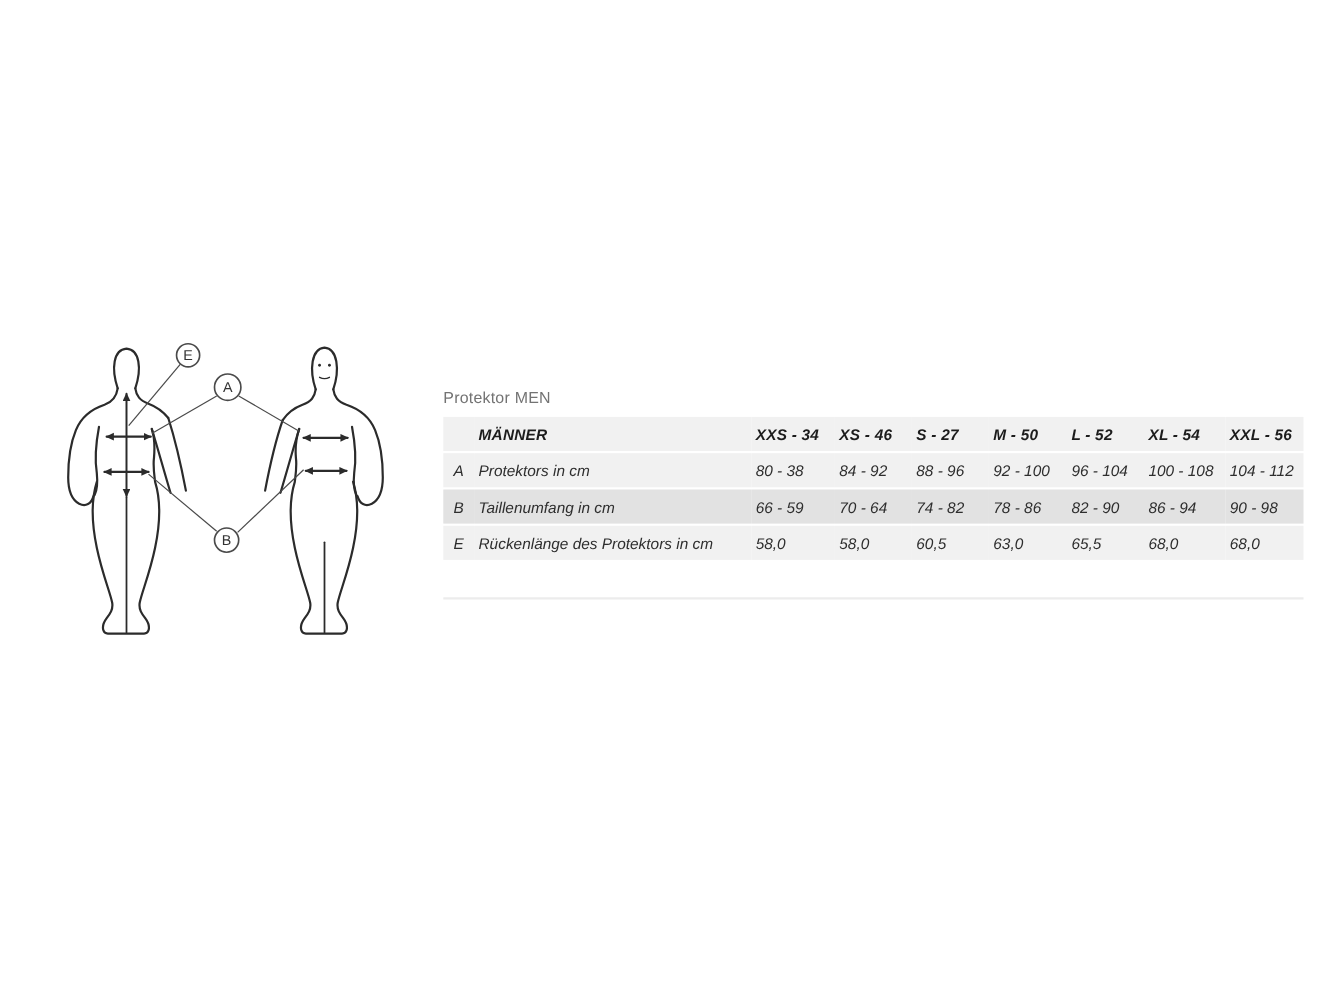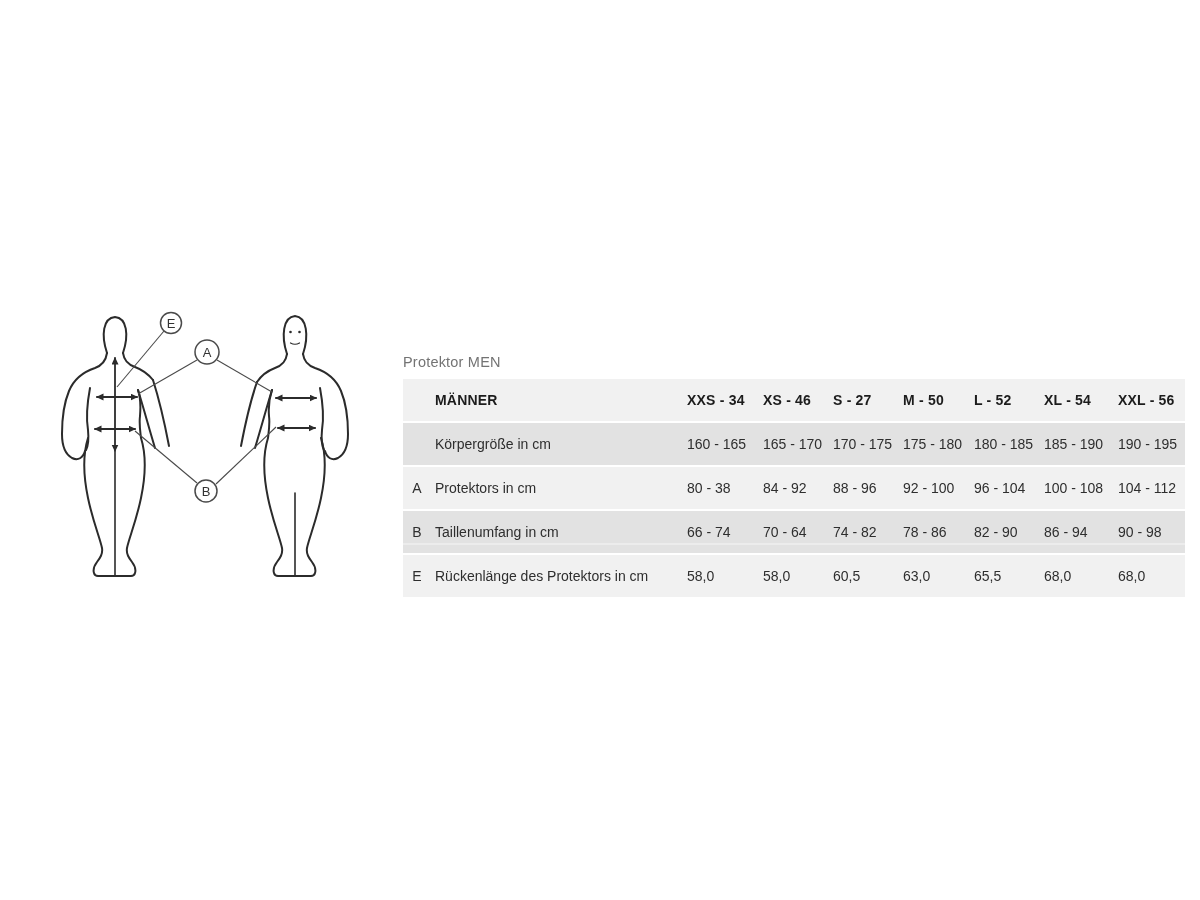--- a/index.html
+++ b/index.html
@@ -21,23 +21,23 @@
   }
 
   
   .size-table{
     position:absolute;left:403px;top:377px;width:782px;
     border-collapse:separate;border-spacing:0 2px;
     table-layout:fixed;
     font-size:14px;color:#2e2e2e;
   }
   .size-table td,.size-table th{
-    height:42px;padding:0 2px 0 4px;
+    height:31px;padding:0 2px 0 4px;
     vertical-align:middle;text-align:left;
-    white-space:nowrap;overflow:hidden;
+    white-space:nowrap;overflow:hidden;font-style:italic;
   }
   .size-table .c-letter{text-align:center;padding:0;}
   .size-table tr.stripe-light td,.size-table tr.stripe-light th{background:#f1f1f1;}
   .size-table tr.stripe-dark td,.size-table tr.stripe-dark th{background:#e2e2e2;}
   .size-table th{font-weight:bold;color:#1c1c1c;letter-spacing:.2px;}
   .table-footer-line{
     position:absolute;left:403px;top:543px;width:782px;height:2px;
     background:#ececec;
   }
 </style>
@@ -140,46 +140,35 @@
         <th>XXS - 34</th>
         <th>XS - 46</th>
         <th>S - 27</th>
         <th>M - 50</th>
         <th>L - 52</th>
         <th>XL - 54</th>
         <th>XXL - 56</th>
       </tr>
     </thead>
     <tbody>
-      <tr class="stripe-dark">
-        <td class="c-letter"></td>
-        <td>Körpergröße in cm</td>
-        <td>160 - 165</td>
-        <td>165 - 170</td>
-        <td>170 - 175</td>
-        <td>175 - 180</td>
-        <td>180 - 185</td>
-        <td>185 - 190</td>
-        <td>190 - 195</td>
-      </tr>
       <tr class="stripe-light">
         <td class="c-letter">A</td>
         <td>Protektors in cm</td>
         <td>80 - 38</td>
         <td>84 - 92</td>
         <td>88 - 96</td>
         <td>92 - 100</td>
         <td>96 - 104</td>
         <td>100 - 108</td>
         <td>104 - 112</td>
       </tr>
       <tr class="stripe-dark">
         <td class="c-letter">B</td>
         <td>Taillenumfang in cm</td>
-        <td>66 - 74</td>
+        <td>66 - 59</td>
         <td>70 - 64</td>
         <td>74 - 82</td>
         <td>78 - 86</td>
         <td>82 - 90</td>
         <td>86 - 94</td>
         <td>90 - 98</td>
       </tr>
       <tr class="stripe-light">
         <td class="c-letter">E</td>
         <td>Rückenlänge des Protektors in cm</td>

